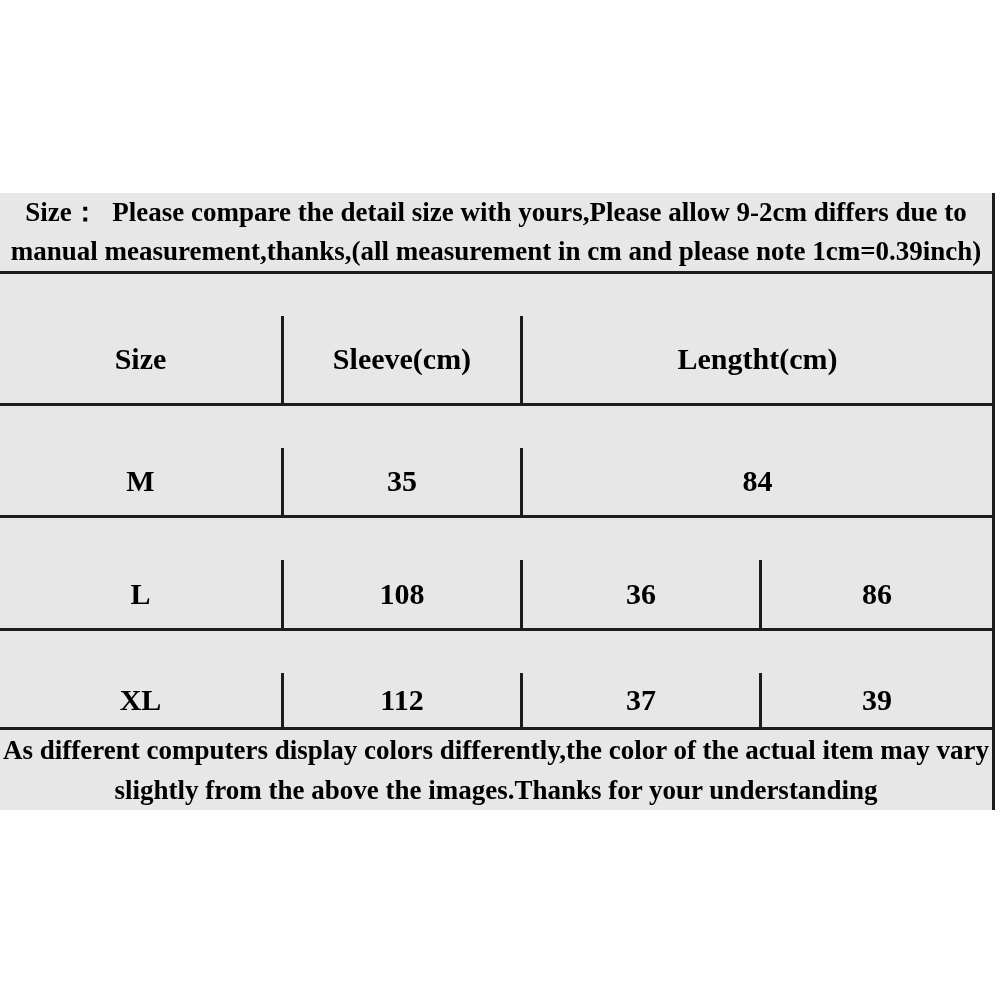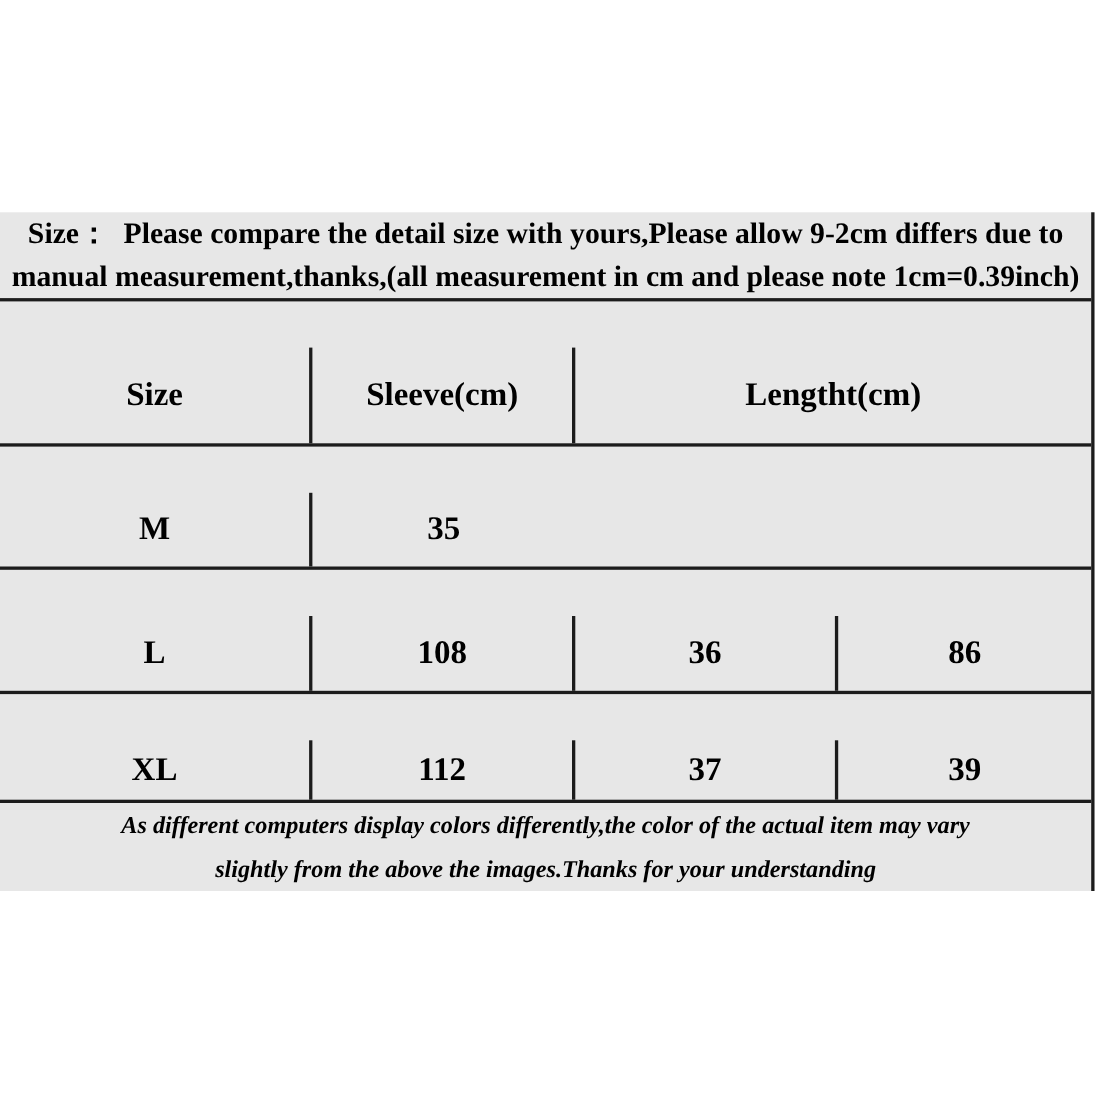--- a/index.html
+++ b/index.html
@@ -66,22 +66,21 @@
   .col1 { width: 284px; }
   .col2 { width: 239px; }
   .col3 { width: 239px; }
   .col4 { flex: 1; }
   .footer {
     flex: 1;
     display: flex;
     flex-direction: column;
     justify-content: center;
     align-items: center;
-    font-size: 22px;
-    font-style: italic;
+    font-size: 27px;
   }
   .footer .line {
     white-space: pre-wrap;
     line-height: 40px;
     text-align: center;
   }
 </style>
 </head>
 <body>
 
@@ -94,20 +93,21 @@
 
   <div class="section trow header">
     <div class="cell col1">Size</div>
     <div class="cell col3">Sleeve(cm)</div>
     <div class="cell col4">Lengtht(cm)</div>
   </div>
 
   <div class="section trow r1">
     <div class="cell col1">M</div>
     <div class="cell col3">35</div>
+    <div class="cell col4">84</div>
   </div>
 
   <div class="section trow r2">
     <div class="cell col1">L</div>
     <div class="cell col2">108</div>
     <div class="cell col3">36</div>
     <div class="cell col4">86</div>
   </div>
 
   <div class="section trow r3">

